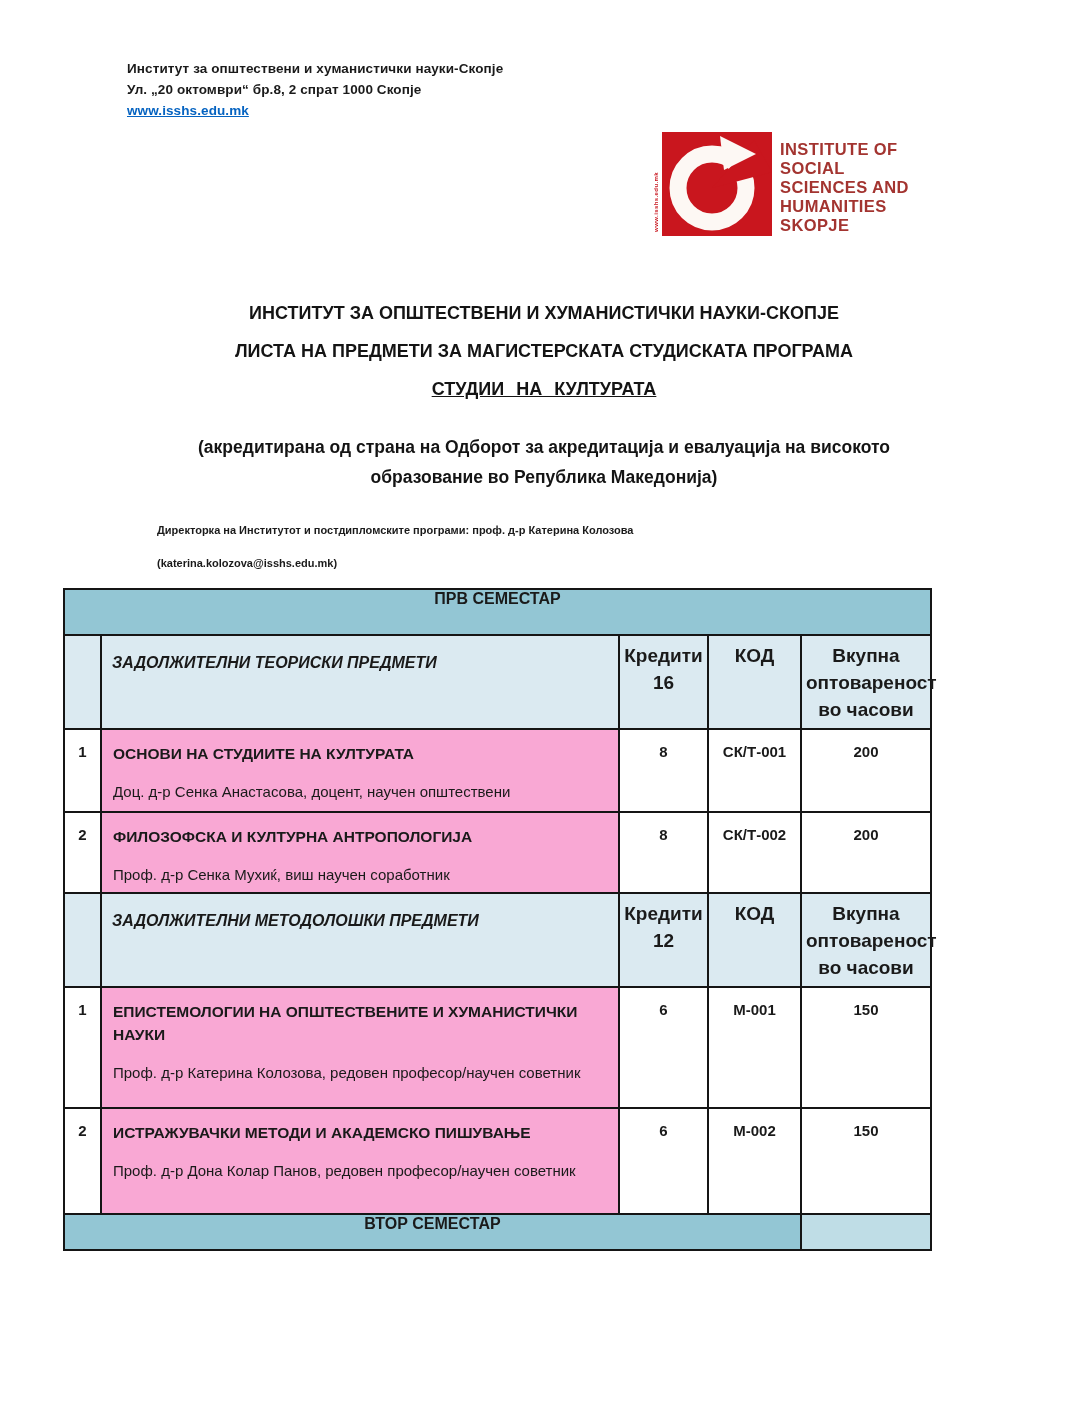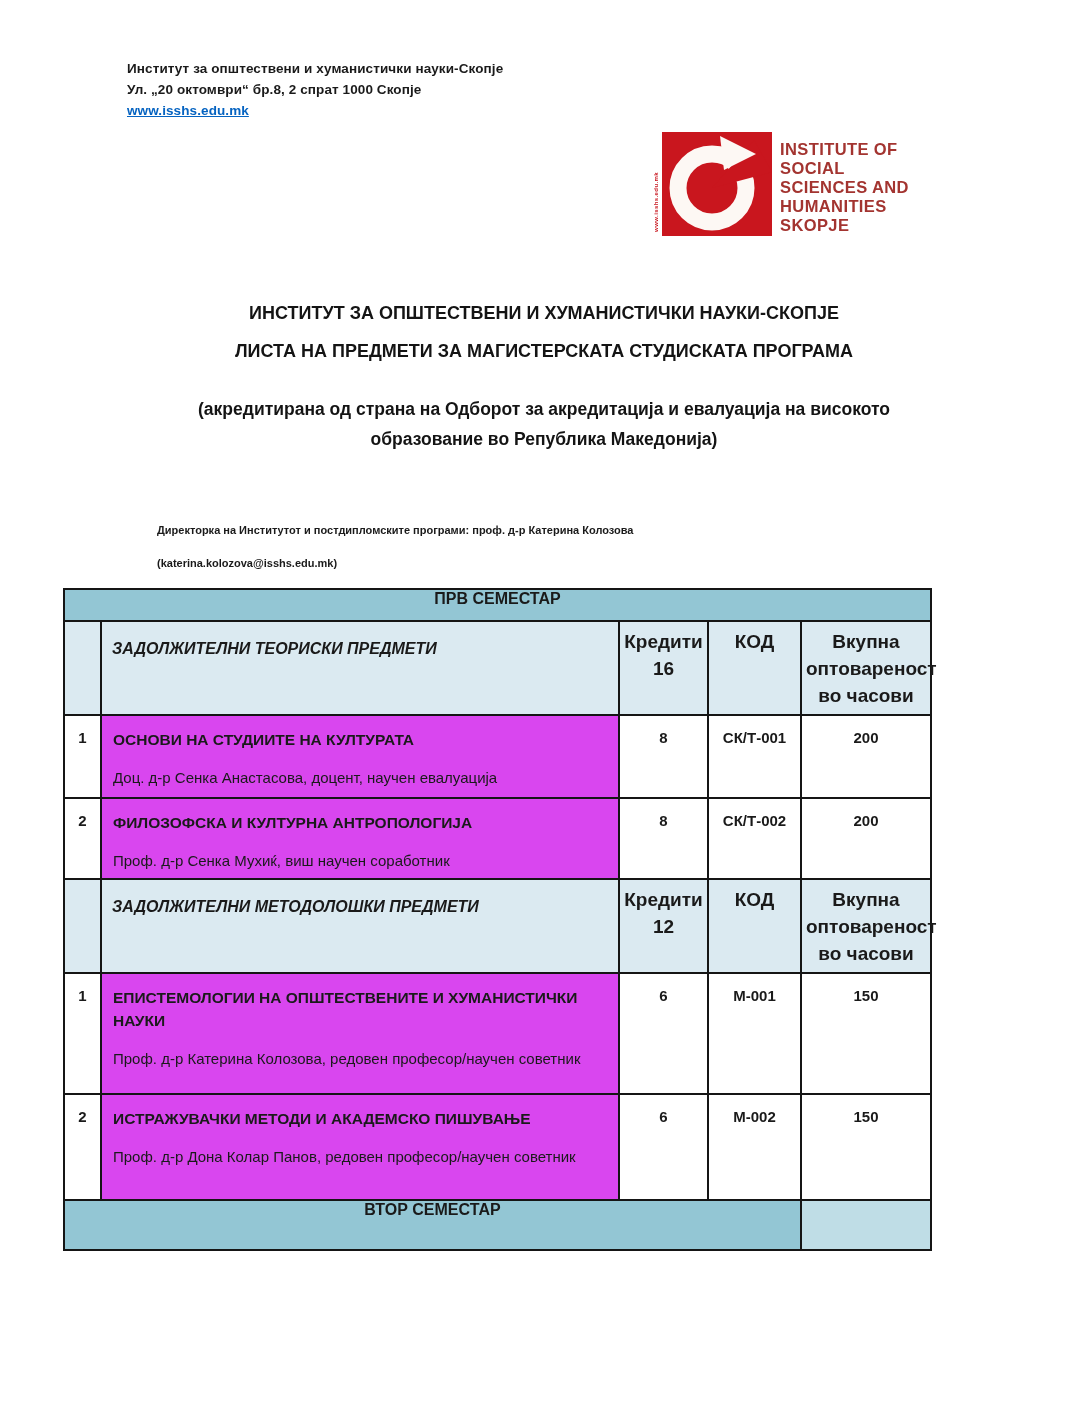--- a/index.html
+++ b/index.html
@@ -55,41 +55,41 @@
   }
   .director-email { margin-top: 21px; font-weight: bold; }
 
   
   table.courses {
     position: absolute; left: 63px; top: 588px;
     width: 867px; border-collapse: collapse; table-layout: fixed;
   }
   table.courses td { border: 2px solid #151515; vertical-align: top; }
 
-  .row-banner1 { height: 32px; }
+  .row-banner1 { height: 46px; }
   .row-hdr { height: 94px; }
   .row-c1 { height: 83px; }
   .row-c2 { height: 81px; }
   .row-c3 { height: 121px; }
   .row-c4 { height: 106px; }
-  .row-banner2 { height: 50px; }
+  .row-banner2 { height: 36px; }
 
   td.banner {
     background: #93C6D4; vertical-align: middle; text-align: center;
     font-weight: bold; font-size: 16px;
   }
   td.banner-tail { background: #BFDDE6; }
 
   td.hdr { background: #DBEAF1; }
   td.hdr-title { font-weight: bold; font-size: 16px; padding: 15px 8px 0 10px; line-height: 24px; font-style: italic; }
   td.hdr-center { font-weight: bold; font-size: 19px; text-align: center; padding: 6px 4px 0 4px; line-height: 27px; }
 
   td.num-cell  { font-weight: bold; font-size: 15px; text-align: center; padding-top: 13px; }
   td.val-cell  { font-weight: bold; font-size: 15px; text-align: center; padding-top: 13px; }
-  td.subject-cell { padding: 12px 12px 0 11px; background: #d946ef; }
+  td.subject-cell { padding: 12px 12px 0 11px; background: #f9a8d4; }
   .course-title { font-weight: bold; font-size: 15.5px; line-height: 23px; max-width: 488px; }
   .lecturer { margin-top: 14px; font-size: 15px; line-height: 25px; text-align: justify; max-width: 492px; }
 </style>
 </head>
 <body>
 
 <div class="letterhead">
   <div>Институт за општествени и хуманистички науки-Скопје</div>
   <div>Ул. „20 октомври“ бр.8, 2 спрат 1000 Скопје</div>
   <div>
@@ -112,20 +112,21 @@
     <div>SOCIAL</div>
     <div>SCIENCES AND</div>
     <div>HUMANITIES</div>
     <div>SKOPJE</div>
   </div>
 </div>
 
 <div class="titles">
   <div class="title-line">ИНСТИТУТ ЗА ОПШТЕСТВЕНИ И ХУМАНИСТИЧКИ НАУКИ-СКОПЈЕ</div>
   <div class="title-line">ЛИСТА НА ПРЕДМЕТИ ЗА МАГИСТЕРСКАТА СТУДИСКАТА ПРОГРАМА</div>
+  <div class="title-line title-underlined">СТУДИИ НА КУЛТУРАТА</div>
   <div class="title-accred">(акредитирана од страна на Одборот за акредитација и евалуација на високото образование во Република Македонија)</div>
 </div>
 
 <div class="director">
   <div>Директорка на Институтот и постдипломските програми: проф. д-р Катерина Колозова</div>
   <div class="director-email">(katerina.kolozova@isshs.edu.mk)</div>
 </div>
 
 <table class="courses">
   <colgroup>
@@ -149,21 +150,21 @@
         <div>16</div>
       </td>
       <td class="hdr hdr-center">КОД</td>
       <td class="hdr hdr-center">Вкупна оптовареност во часови</td>
     </tr>
 
     <tr class="row-c1">
       <td class="num-cell">1</td>
       <td class="subject-cell">
         <div class="course-title">ОСНОВИ НА СТУДИИТЕ НА КУЛТУРАТА</div>
-        <div class="lecturer">Доц. д-р Сенка Анастасова, доцент, научен евалуација</div>
+        <div class="lecturer">Доц. д-р Сенка Анастасова, доцент, научен општествени</div>
       </td>
       <td class="val-cell">8</td>
       <td class="val-cell">СК/Т-001</td>
       <td class="val-cell">200</td>
     </tr>
 
     <tr class="row-c2">
       <td class="num-cell">2</td>
       <td class="subject-cell">
         <div class="course-title">ФИЛОЗОФСКА И КУЛТУРНА АНТРОПОЛОГИЈА</div>

